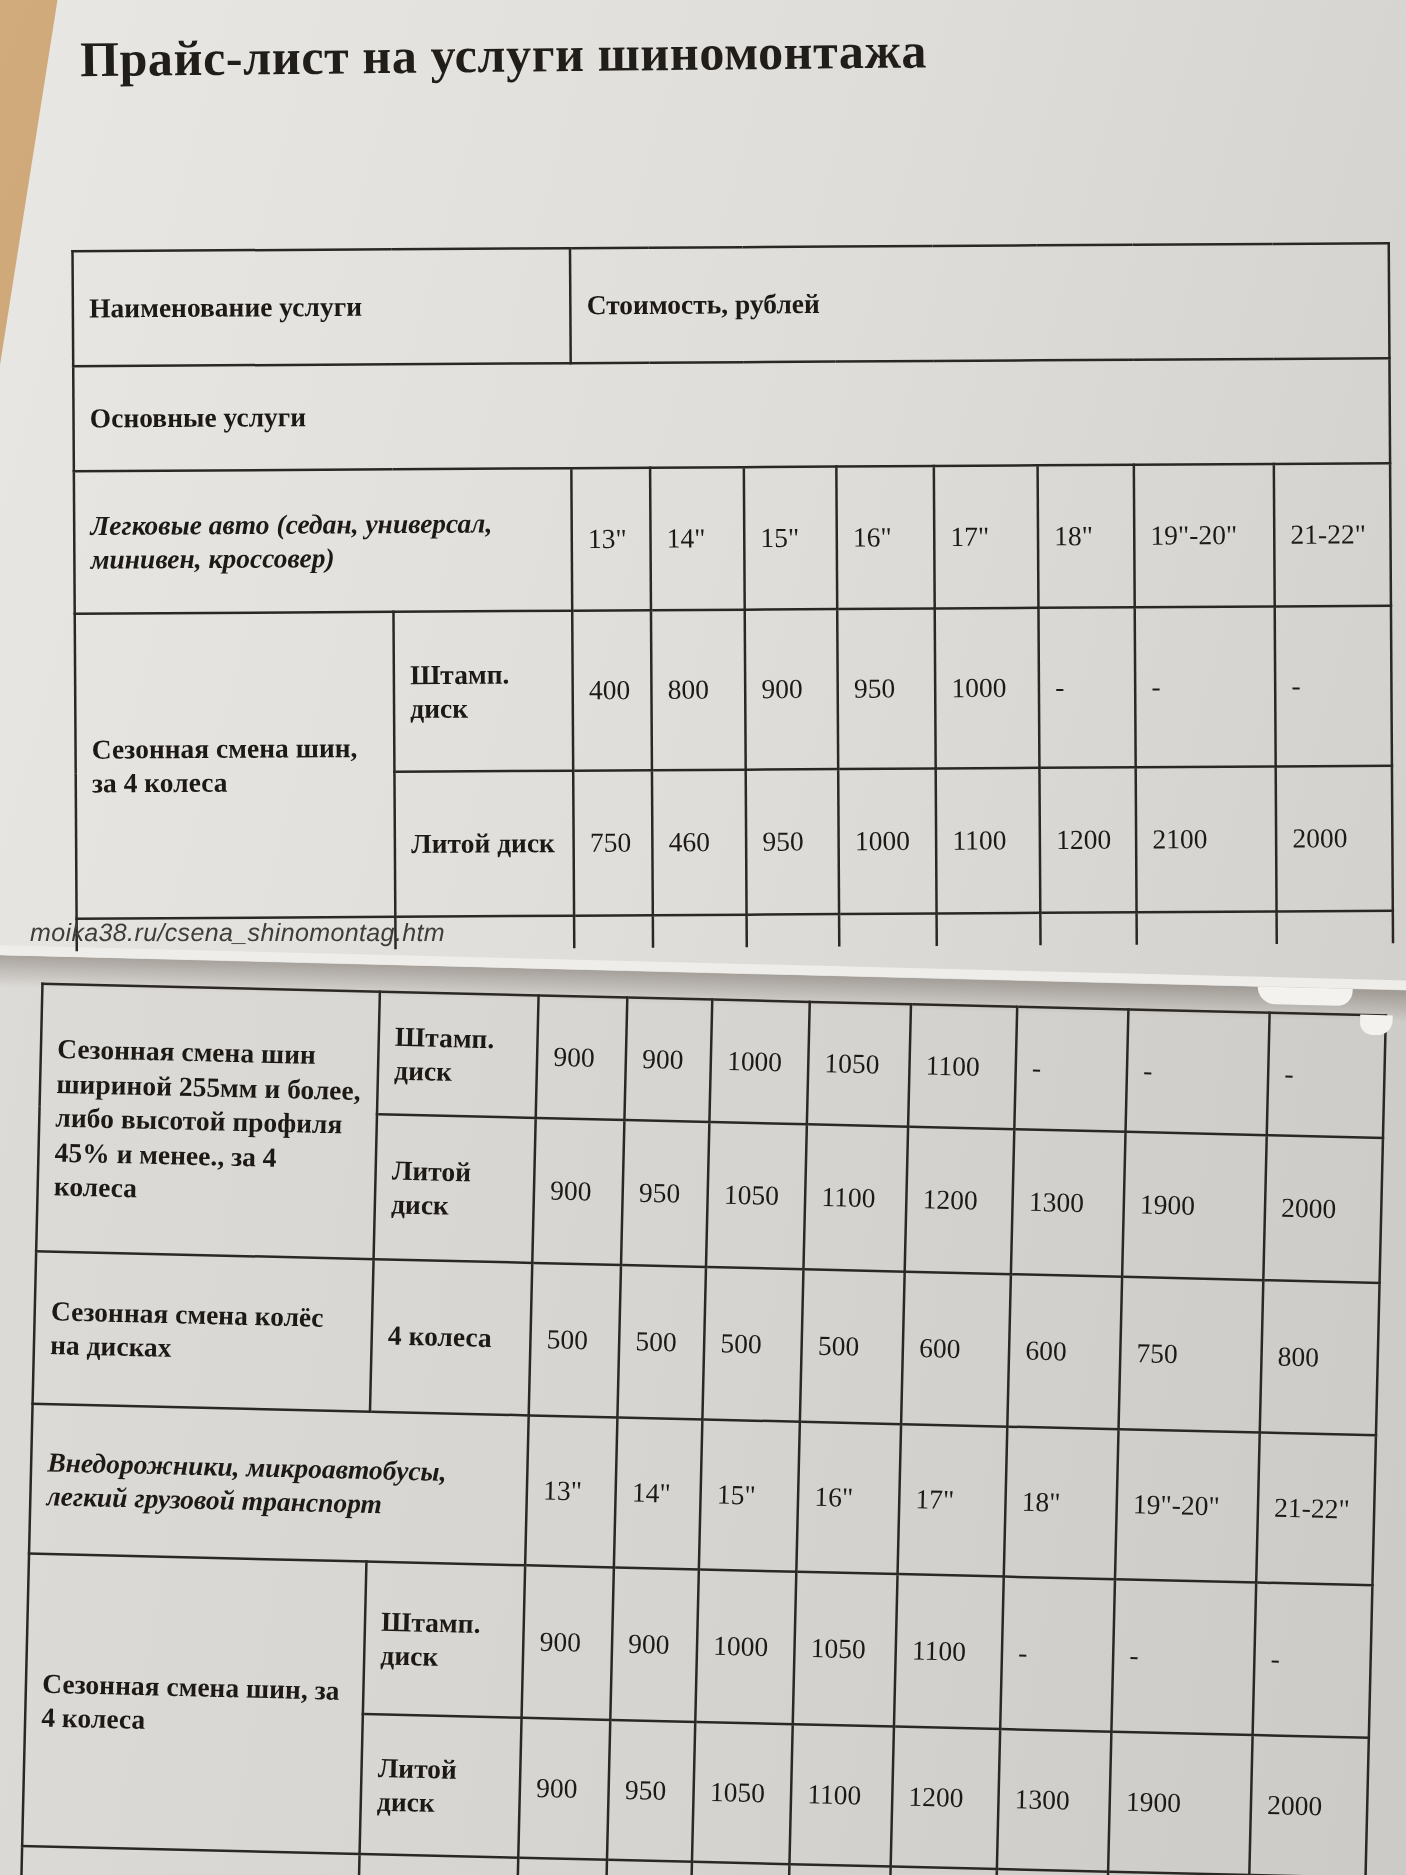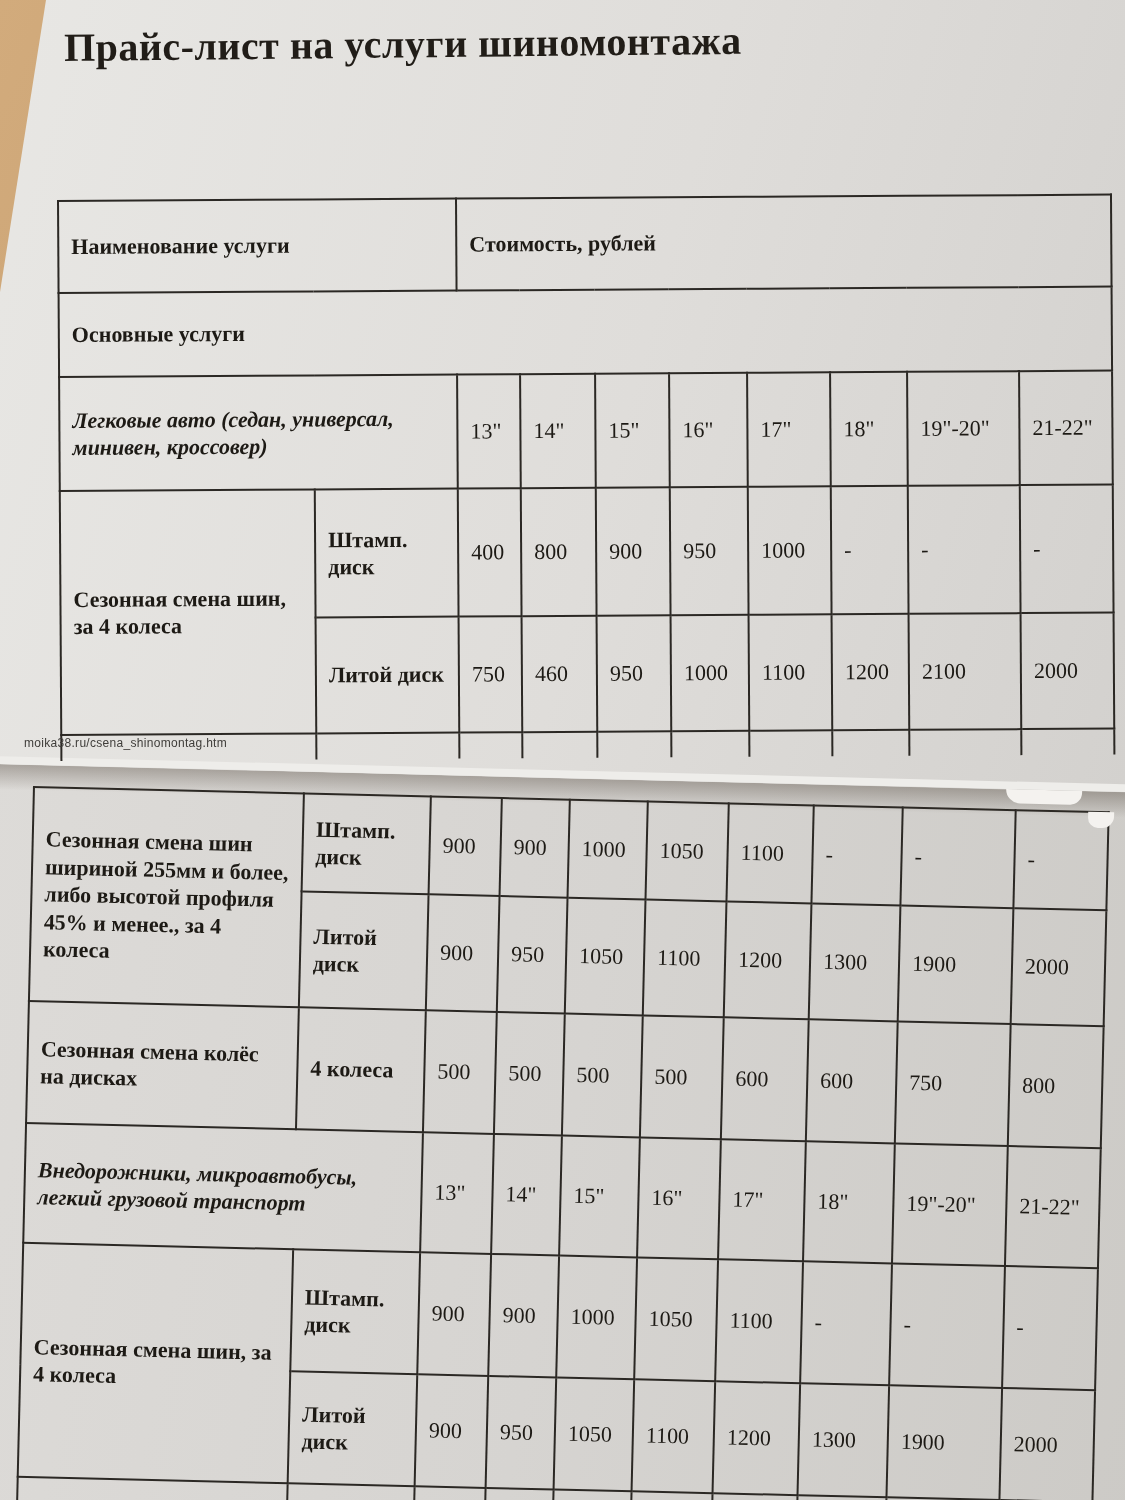--- a/index.html
+++ b/index.html
@@ -39,21 +39,21 @@
     background:#eeedea;
   }
   .title{
     position:absolute;left:64px;top:24px;margin:0;
     font-size:40px;font-weight:700;color:#211d18;letter-spacing:0.5px;
     transform:rotate(-0.6deg);transform-origin:left center;white-space:nowrap;
   }
   .caption{
     position:absolute;left:24px;top:736px;
     font-family:"Liberation Sans","DejaVu Sans",sans-serif;
-    font-size:12px;color:#3f3d3a;letter-spacing:0.3px;
+    font-size:20px;color:#3f3d3a;letter-spacing:0.3px;font-style:italic;
   }
   
   .ptable{border-collapse:collapse;table-layout:fixed;width:100%;}
   .ptable td{
     border:2px solid #2b2824;padding:6px 12px;vertical-align:middle;
     font-size:22px;line-height:1.25;color:#1d1a15;background:transparent;
     overflow:hidden;
   }
   .t1{position:absolute;left:57px;top:200px;width:1053px;transform:rotate(-0.35deg);transform-origin:top left;}
   .lbl{font-weight:700;}

